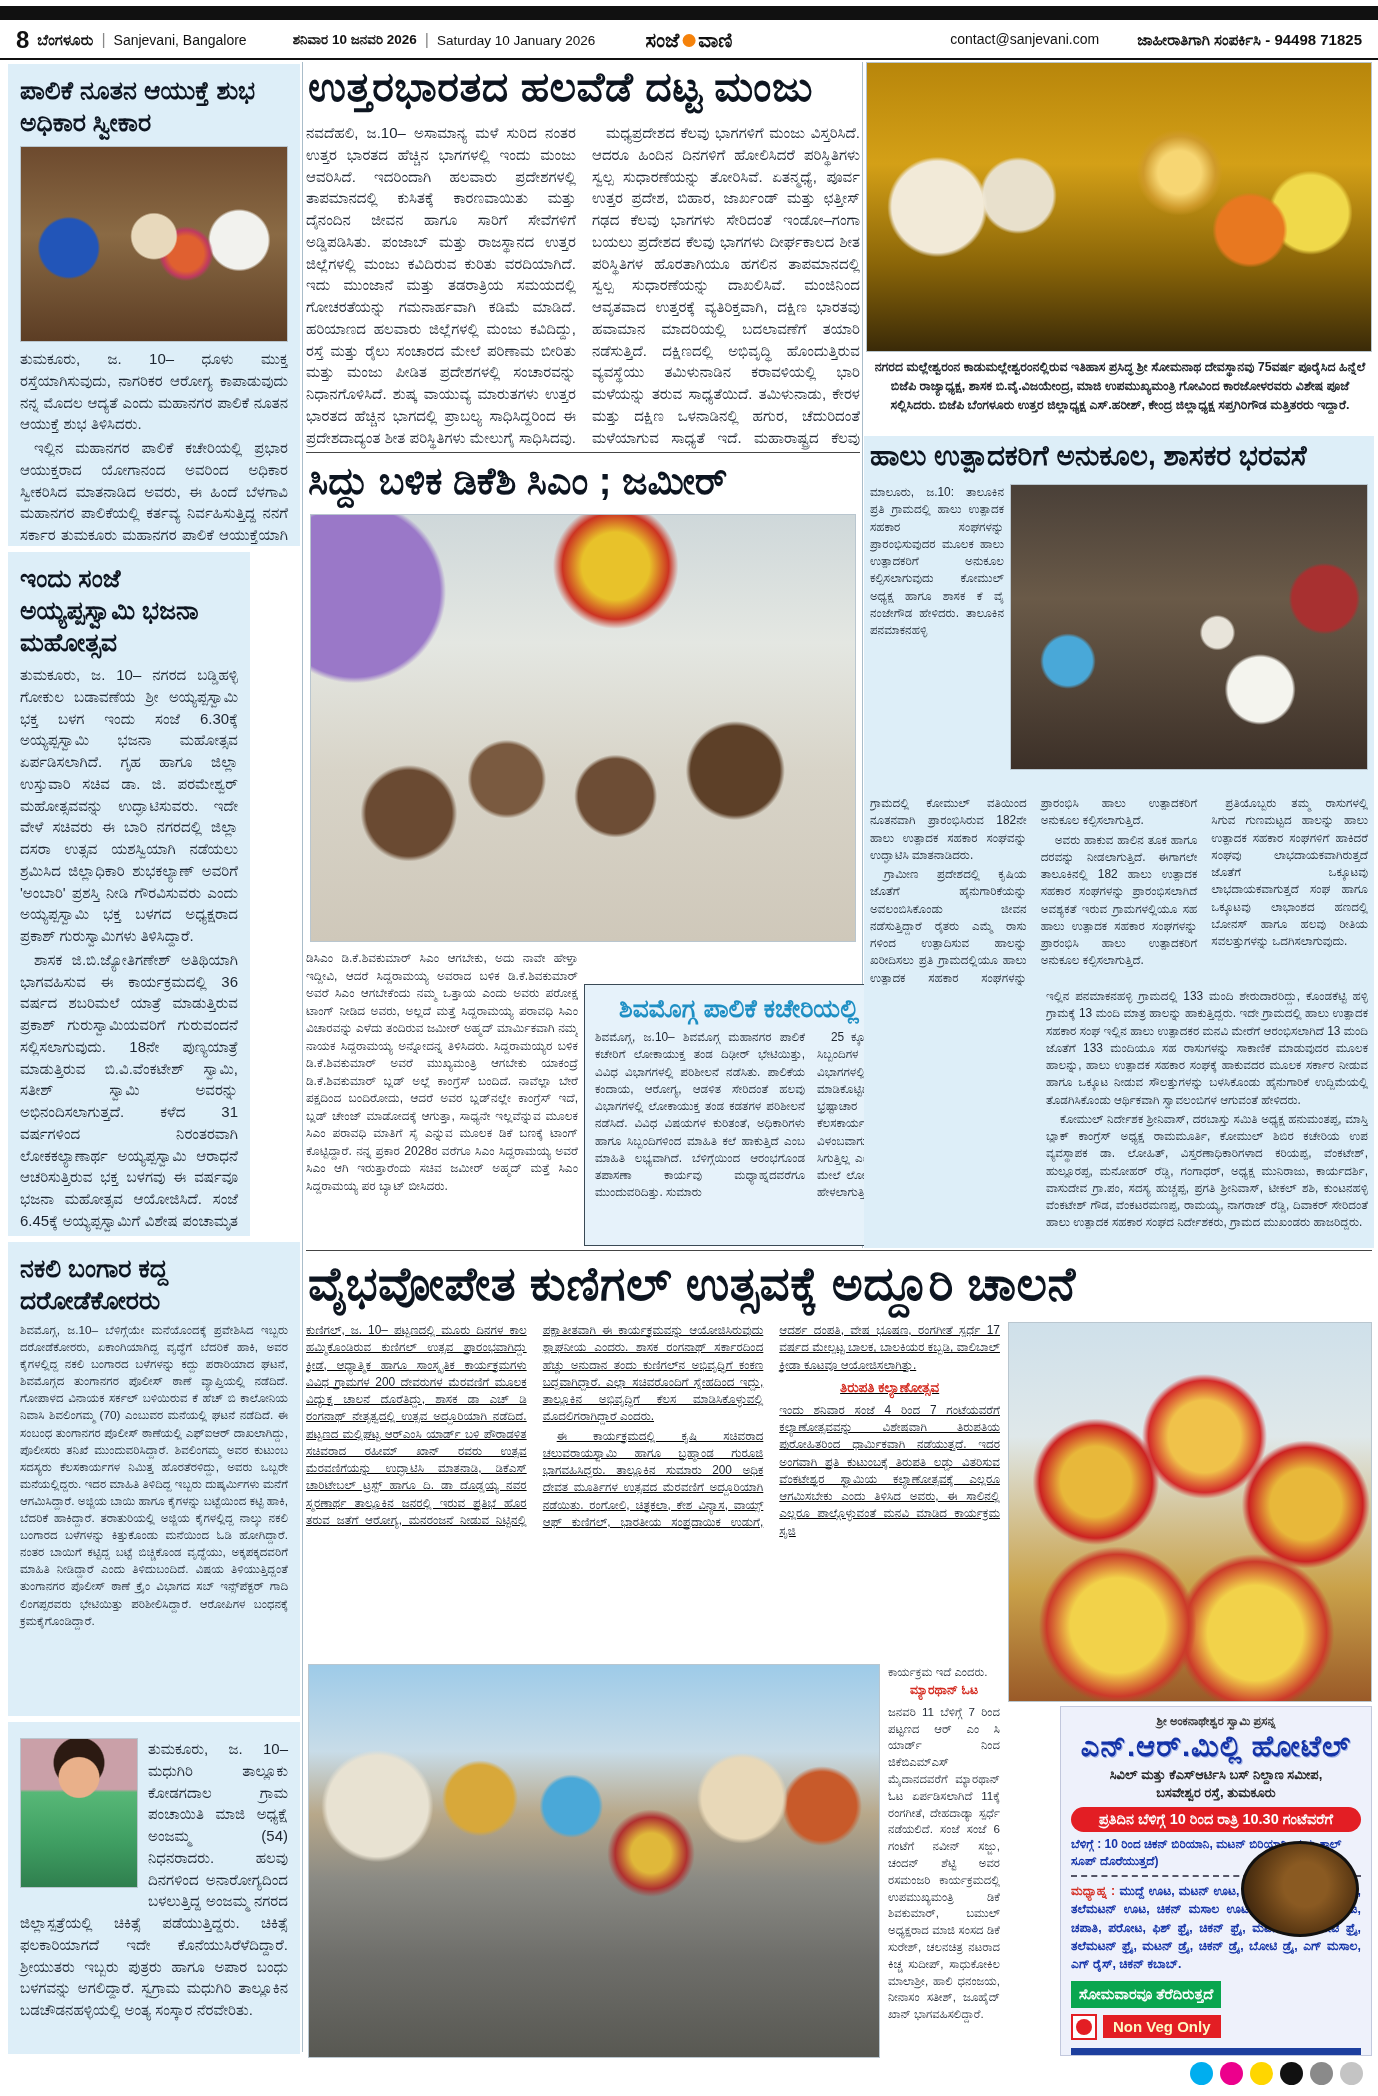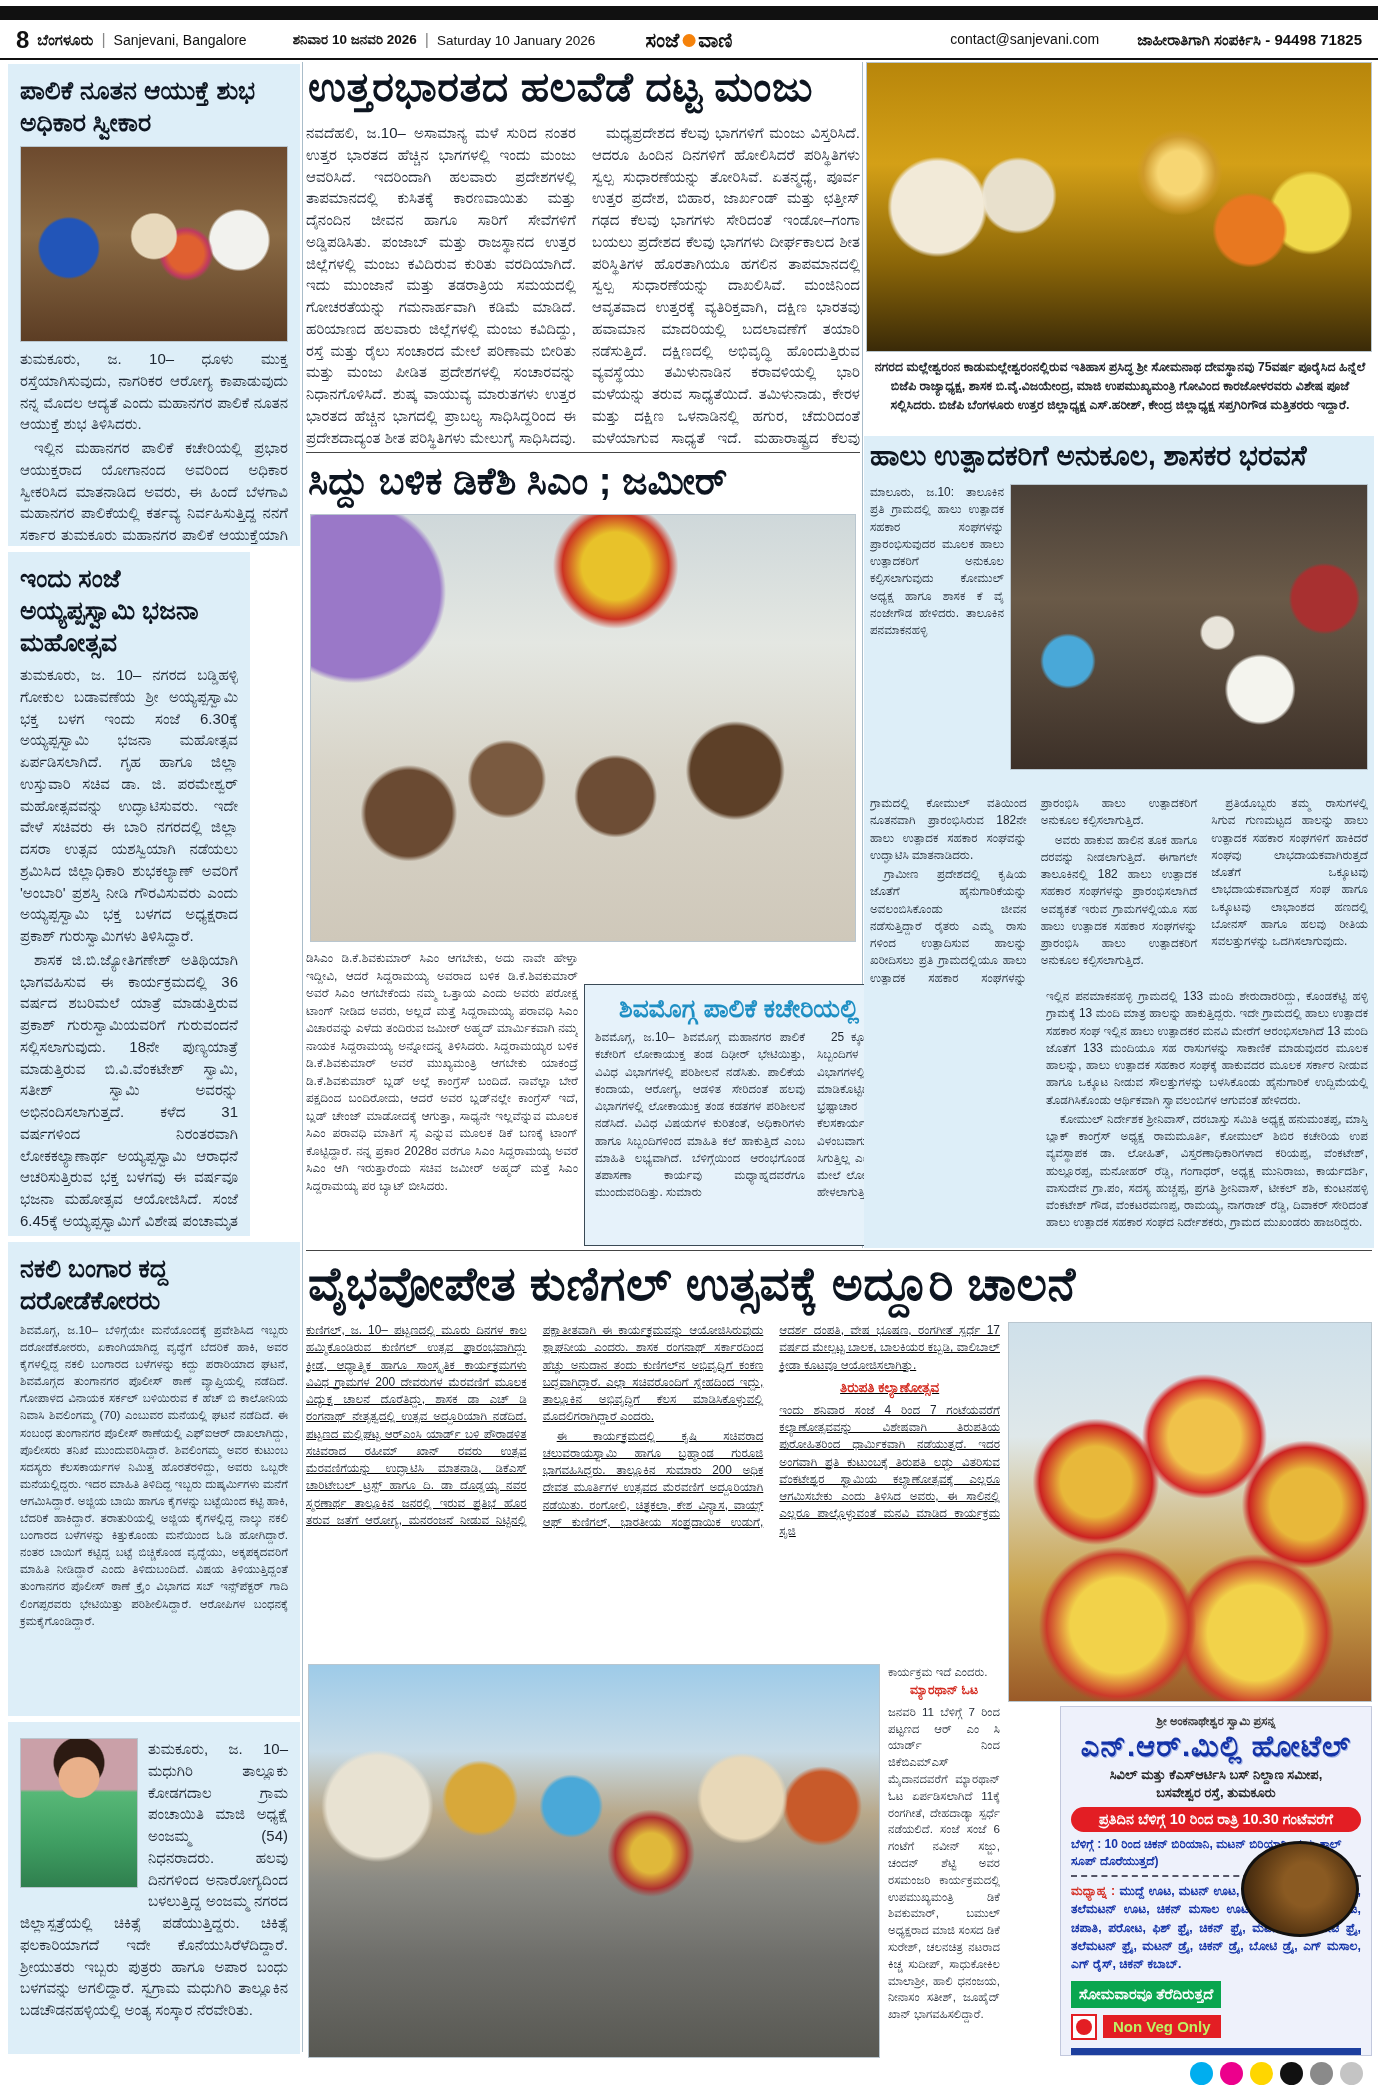--- a/index.html
+++ b/index.html
@@ -44,21 +44,21 @@
   .ad-addr { font-size:13px; font-weight:bold; color:#222; text-align:center; line-height:1.35; }
   .ad-times { background:#e31e24; color:#fff; font-weight:bold; font-size:14.5px; text-align:center; border-radius:14px; padding:4px 6px; margin:6px 0 4px; }
   .ad-morning { color:#1433a8; font-size:12px; font-weight:bold; line-height:1.4; }
   .ad-wavy { border-bottom:2px dashed #556; margin:5px 0; }
   .ad-menu { color:#1433a8; font-size:12.3px; font-weight:bold; text-align:justify; line-height:1.5; }
   .ad-label-red { color:#d42b20; }
   .ad-monday { background:#0aa64f; color:#fff; font-weight:bold; font-size:14.5px; padding:5px 8px; display:inline-block; margin-top:7px; }
   .ad-nonveg-row { display:flex; align-items:center; gap:6px; margin-top:6px; }
   .nv-dotbox { width:26px; height:26px; background:#fff; border:2px solid #e31e24; display:flex; align-items:center; justify-content:center; }
   .nv-dot { width:16px; height:16px; border-radius:50%; background:#e31e24; }
-  .nv-text { background:#e31e24; color:#bef264; font-weight:bold; font-size:15px; padding:3px 10px; }
+  .nv-text { background:#e31e24; color:#fef9c3; font-weight:bold; font-size:15px; padding:3px 10px; }
   .ad-food { position:absolute; right:12px; bottom:118px; width:118px; height:96px; border-radius:50%;
              background:radial-gradient(circle at 55% 45%, #8a5a22 0 28%, #5d3a14 60%, #23160a 100%); border:3px solid #111; }
   .ad-parcel { background:#1d3f9e; color:#ffe23d; font-weight:bold; font-size:15.5px; text-align:center; padding:6px 4px 2px; margin-top:8px; }
 
   .dots { display:flex; gap:7px; }
   .dot { width:23px; height:23px; border-radius:50%; }
 </style>
 </head>
 <body>
 

